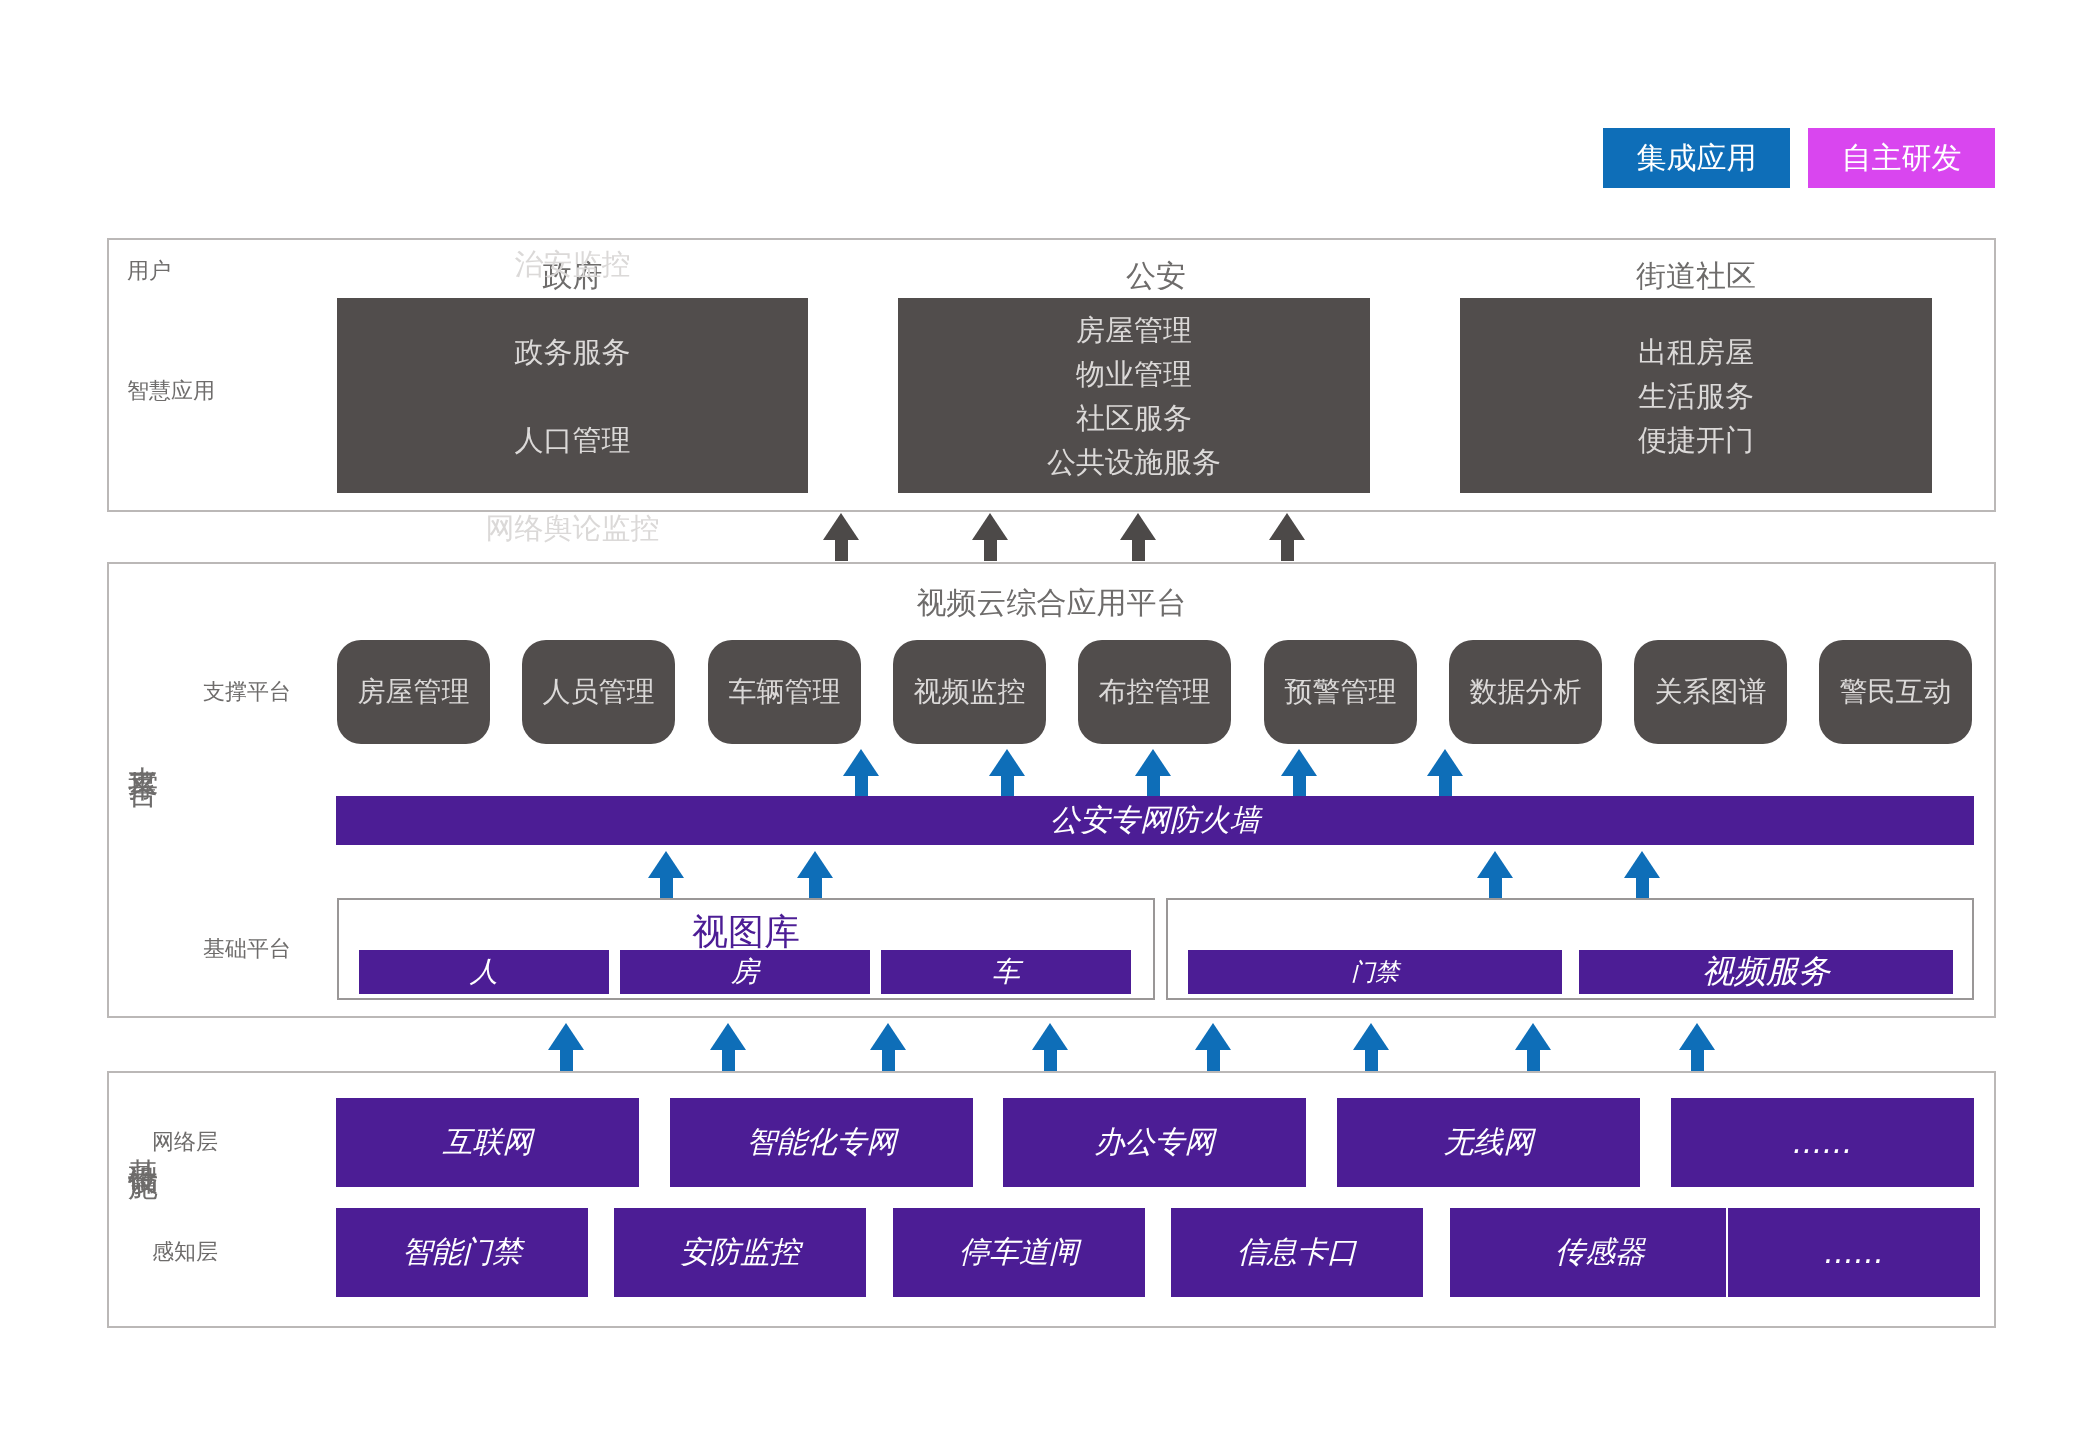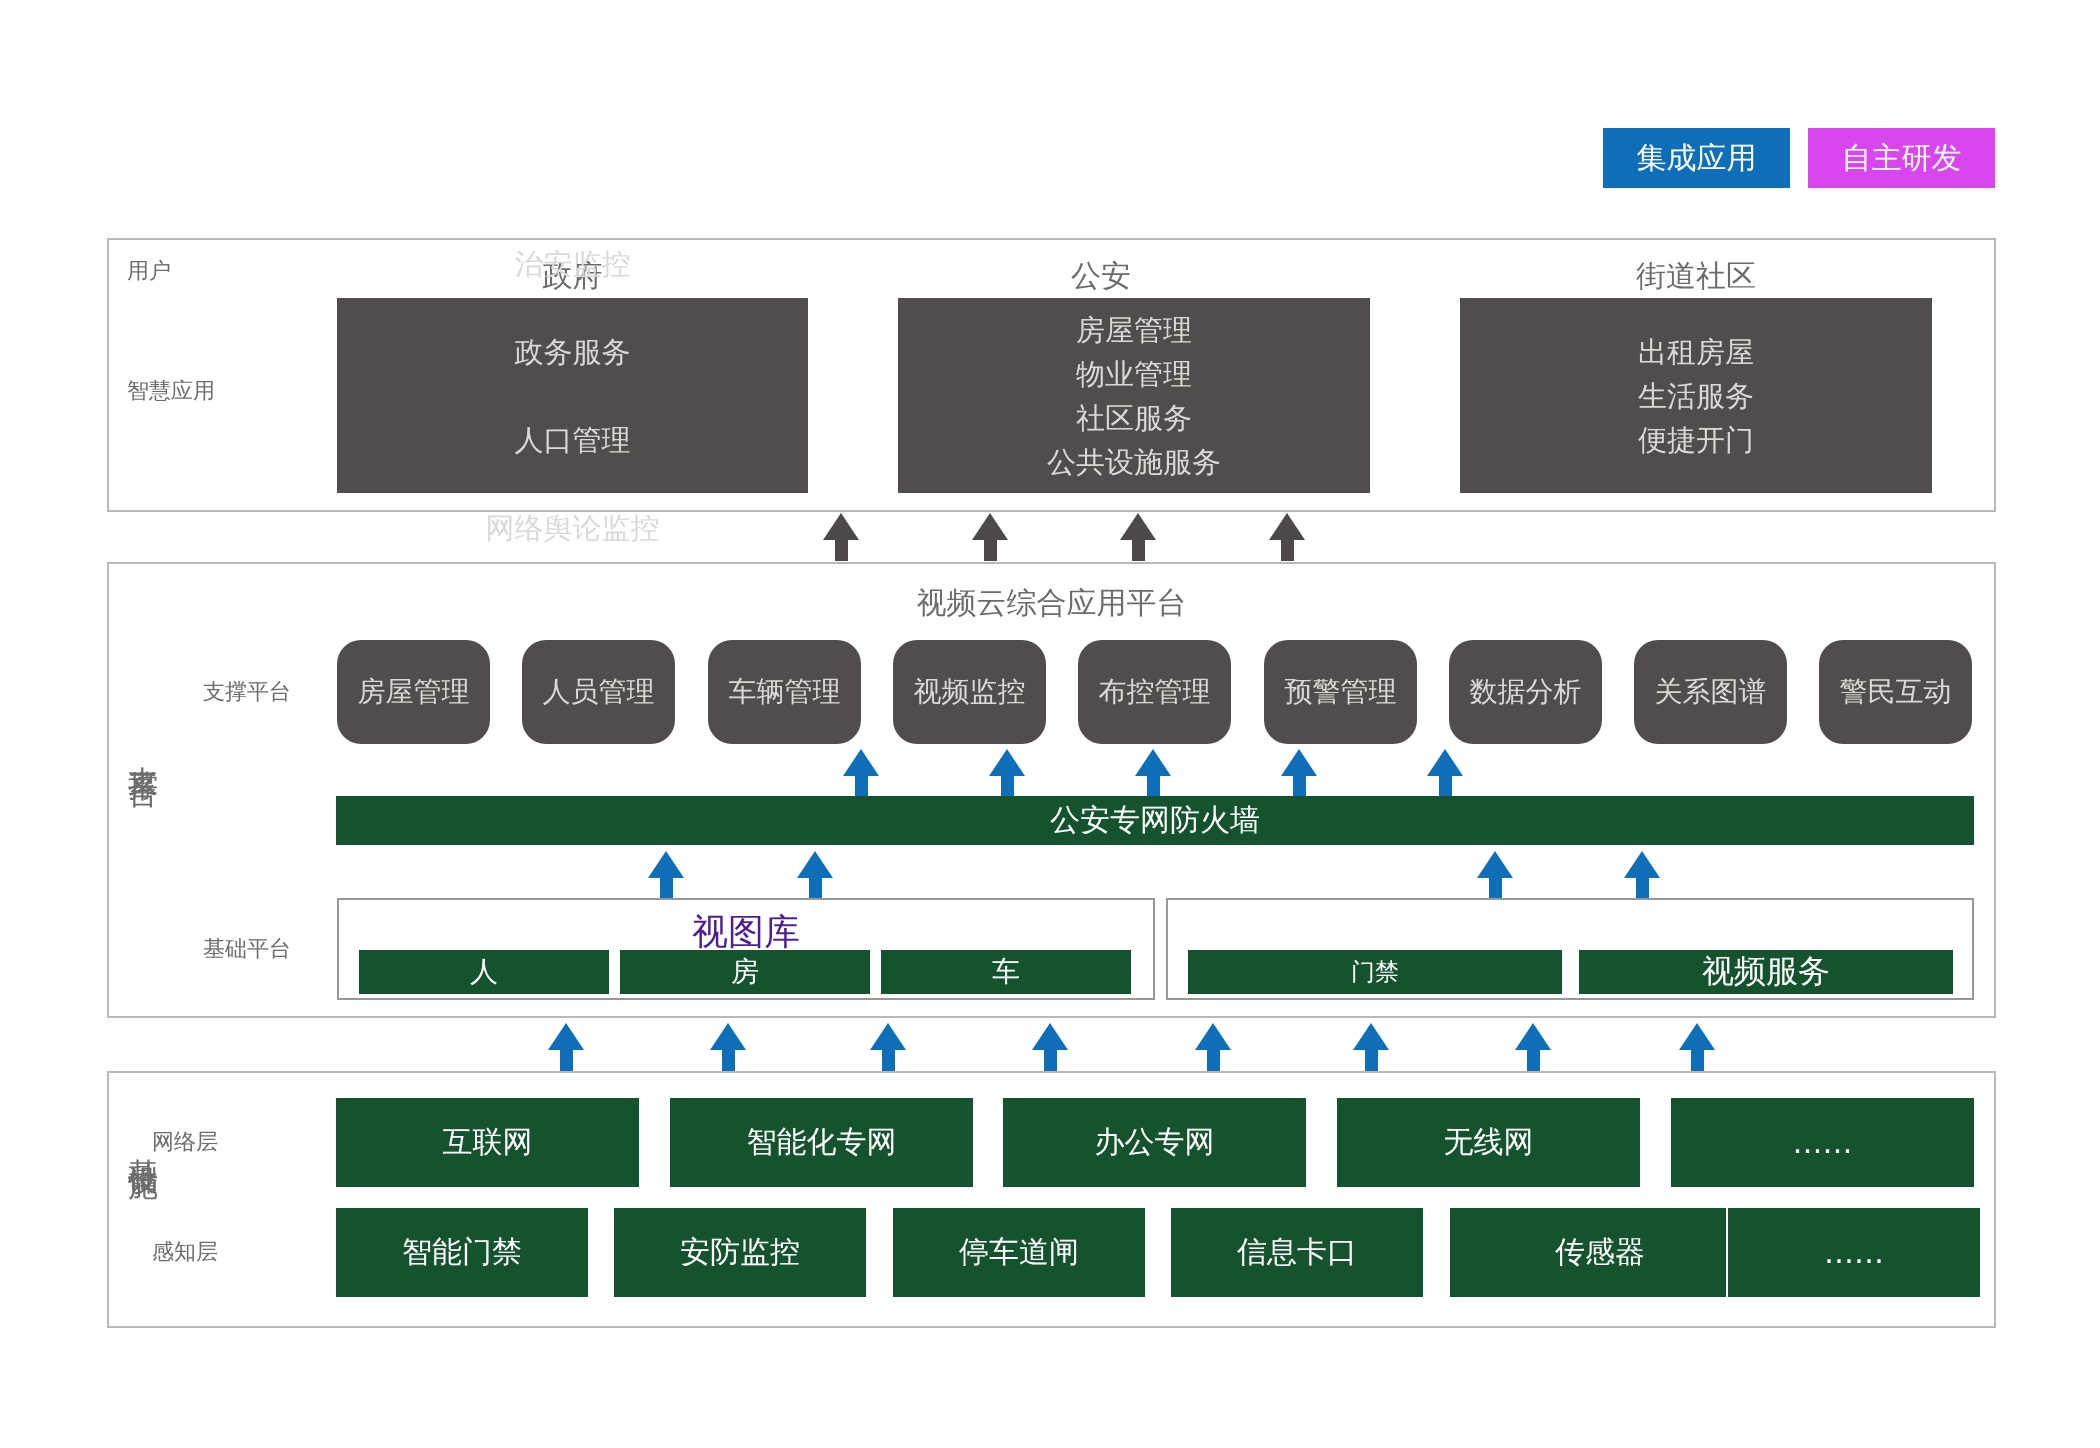--- a/index.html
+++ b/index.html
@@ -13,22 +13,22 @@
   .hdr{position:absolute;font-size:30px;color:#6e6c6b;text-align:center;}
   .darkbox{
     position:absolute;background:#514d4c;color:#dbd9d8;font-size:29px;line-height:44px;
     display:flex;flex-direction:column;align-items:center;justify-content:center;text-align:center;
   }
   .chip{
     position:absolute;width:153px;height:104px;background:#514d4c;border-radius:24px;
     display:flex;align-items:center;justify-content:center;color:#dbd9d8;font-size:28px;white-space:nowrap;
   }
   .bluebar{
-    position:absolute;background:#14532d;color:#ffffff;display:flex;align-items:center;justify-content:center;
-    font-size:30px;white-space:nowrap;
+    position:absolute;background:#4c1d95;color:#ffffff;display:flex;align-items:center;justify-content:center;
+    font-size:30px;white-space:nowrap;font-style:italic;
   }
   .basebox{position:absolute;border:2px solid #9a9797;background:#ffffff;box-sizing:border-box;}
   .basebox .title{position:absolute;left:0;top:8px;width:100%;text-align:center;font-size:36px;color:#4c1d95;}
   .legend{
     position:absolute;width:187px;height:60px;display:flex;align-items:center;justify-content:center;
     color:#ffffff;font-size:30px;
   }
   .arrow{position:absolute;width:36px;display:flex;flex-direction:column;align-items:center;}
   .arrow .head{width:0;height:0;border-left:18px solid transparent;border-right:18px solid transparent;border-bottom:27px solid #0e6eb8;}
   .arrow .stem{width:13px;flex:1;background:#0e6eb8;}
@@ -42,21 +42,21 @@
 
   <div class="legend" style="left:1603px;top:128px;background:#0e6eb8;">集成应用</div>
   <div class="legend" style="left:1808px;top:128px;background:#d946ef;">自主研发</div>
 
   <div class="section" style="left:107px;top:238px;width:1889px;height:274px;"></div>
 
   <div class="lbl" style="left:127px;top:256px;">用户</div>
   <div class="lbl" style="left:127px;top:376px;">智慧应用</div>
 
   <div class="hdr" style="left:337px;top:256px;width:471px;">政府</div>
-  <div class="hdr" style="left:865px;top:256px;width:472px;">公安</div>
+  <div class="hdr" style="left:920px;top:256px;width:472px;">公安</div>
   <div class="hdr" style="left:1460px;top:256px;width:472px;">街道社区</div>
 
   <div class="darkbox" style="left:337px;top:298px;width:471px;height:195px;gap:44px;">
     <div>治安监控</div>
     <div>政务服务</div>
     <div>人口管理</div>
     <div>网络舆论监控</div>
   </div>
   <div class="darkbox" style="left:898px;top:298px;width:472px;height:195px;">
     <div>房屋管理</div>

